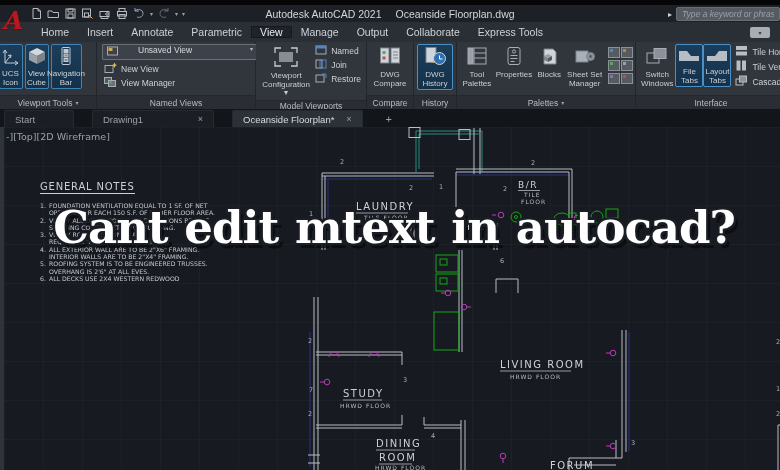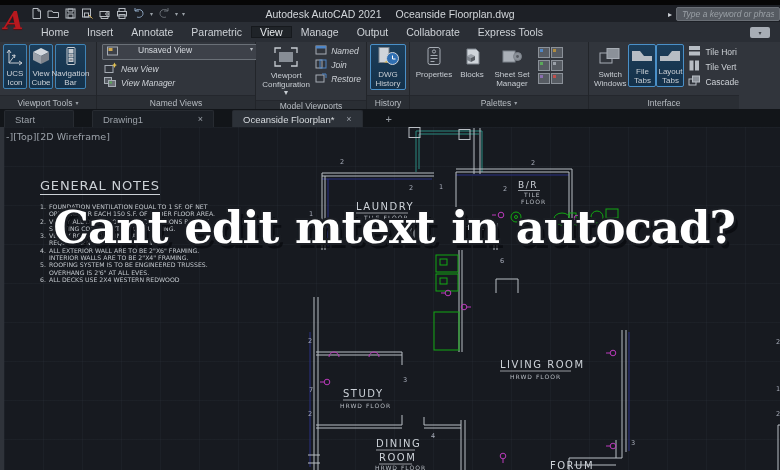--- a/index.html
+++ b/index.html
@@ -42,21 +42,21 @@
   .panel-content{flex:1 1 auto;display:flex;align-items:flex-start;padding:2px 3px 0 3px;box-sizing:border-box;}
   .panel-label{height:13px;background:#2a2e34;border-top:1px solid #24272d;color:#b8bdc3;font-size:8.5px;
     display:flex;align-items:center;justify-content:center;gap:3px;}
   .panel-label .caret{font-size:6px;color:#9aa0a7;}
 
   .bigbtn{display:flex;flex-direction:column;align-items:center;justify-content:flex-start;
     width:40px;padding:1px 1px;border:1px solid transparent;border-radius:2px;color:#c8cdd3;
     font-size:8px;line-height:1.1;text-align:center;cursor:default;}
   .bigbtn svg{margin-bottom:1px;}
   .bigbtn.hl{background:linear-gradient(#1c3d59,#14314a);border-color:#4a90c8;}
-  .smallrow{display:flex;align-items:center;gap:4px;font-size:8.5px;color:#ced2d7;height:14px;padding:0 2px;font-style:italic;}
+  .smallrow{display:flex;align-items:center;gap:4px;font-size:8.5px;color:#ced2d7;height:14px;padding:0 2px;}
   .vstack{display:flex;flex-direction:column;justify-content:flex-start;}
 
   .vt-btn{width:29px;display:flex;flex-direction:column;align-items:center;font-size:8px;line-height:1.1;
     text-align:center;color:#cdd2d8;border:1px solid #3f83b5;border-radius:2px;
     background:linear-gradient(#1c3d59,#14314a);padding:1px 0;margin-right:2px;}
   .vt-btn svg{margin-bottom:1px;}
 
   .nv-dropdown{display:flex;align-items:flex-start;gap:20px;width:146px;height:14px;background:#3d4149;
     border:1px solid #6a7077;border-radius:1px;font-size:8.5px;color:#d5d9de;padding:0 4px;margin-bottom:2px;}
   .nv-dropdown .caret{margin-left:auto;font-size:6px;color:#b8bdc3;}
@@ -85,21 +85,21 @@
       linear-gradient(90deg, rgba(120,140,175,0.05) 1px, transparent 1px);
     background-size:39px 39px;text-decoration:underline;}
   .vp-label{position:absolute;left:2px;top:4px;font-size:9.5px;color:#9ca2aa;font-family:"DejaVu Sans",sans-serif;}
   .fp{position:absolute;left:0;top:0;}
   .fp text{font-family:"DejaVu Sans",sans-serif;fill:#cdd2d8;}
   .fp .rl{letter-spacing:1.5px;font-size:10px;}
   .fp .rs{letter-spacing:1px;font-size:6px;fill:#b9bec4;}
   .fp .ann{font-size:6.5px;fill:#a9aebb;letter-spacing:0;}
 
   .notes{position:absolute;left:36px;top:48px;width:280px;color:#c3c8cd;font-family:"DejaVu Sans",sans-serif;}
-  .notes-title{display:inline-block;font-size:13px;letter-spacing:0.8px;color:#ccd1d6;
+  .notes-title{display:inline-block;font-size:10px;letter-spacing:0.8px;color:#ccd1d6;
     border-bottom:1px solid #ccd1d6;padding-bottom:1px;margin-bottom:8px;}
   .note-item{display:flex;font-size:6.2px;line-height:7.3px;}
   .note-num{width:9px;flex:0 0 auto;}
   .note-text{white-space:pre-line;}
 
   .overlay-text{position:absolute;left:-45px;right:-45px;top:74px;text-align:center;
     font-family:"DejaVu Serif",serif;font-weight:bold;font-size:45px;letter-spacing:-1px;word-spacing:2px;
     color:#ffffff;z-index:20;
     text-shadow:2px 0 0 #1b1e24,-2px 0 0 #1b1e24,0 2px 0 #1b1e24,0 -2px 0 #1b1e24,
       2px 2px 0 #1b1e24,-2px 2px 0 #1b1e24,2px -2px 0 #1b1e24,-2px -2px 0 #1b1e24,
@@ -190,21 +190,21 @@
     <div class="tabrow-right">
       <div class="ribbon-toggle">
         <span>▾</span>
       </div>
     </div>
   </div>
 
   <div class="ribbon">
 
     <div class="panel" style="width:96px">
-      <div class="panel-content" style="">
+      <div class="panel-content" style="justify-content:center;">
         <div class="vt-btn">
           <span><svg width="22" height="20" viewBox="0 0 22 20" fill="none" stroke="#c6cbd1">
                 <path d="M5,17 V4 M5,17 H18 M5,4 l-2,3 M5,4 l2,3 M18,17 l-3,-2 M18,17 l-3,2 M5,17 l6,-8 M11,9 l-3,0.5 M11,9 l-0.5,3"></path>
               </svg></span>
           <span>UCS Icon</span>
         </div>
         <div class="vt-btn">
           <span><svg width="22" height="20" viewBox="0 0 22 20">
                 <polygon points="11,2 19,6 11,10 3,6" fill="#d3d8dd"></polygon>
                 <polygon points="3,6 11,10 11,18 3,14" fill="#9aa0a8"></polygon>
@@ -291,40 +291,65 @@
                 </svg></span>
             <span>Restore</span>
           </div>
         </div>
       </div>
       <div class="panel-label">
         <span>Model Viewports</span>
       </div>
     </div>
 
+    <div class="panel" style="width:46px">
+      <div class="panel-content" style="justify-content:center;">
+        <div class="bigbtn">
+          <span><svg width="24" height="21" viewBox="0 0 24 21">
+                <rect x="2.5" y="2" width="8.5" height="15" fill="#cfd4da" stroke="#7d838b"></rect>
+                <rect x="13" y="2" width="8.5" height="15" fill="#cfd4da" stroke="#7d838b"></rect>
+                <rect x="4.5" y="5" width="3" height="3" fill="#5aa85a"></rect>
+                <rect x="4.5" y="10.5" width="3" height="3" fill="#c0504d"></rect>
+                <path d="M15,6 h5 M15,9 h5 M15,12 h5" stroke="#7d838b"></path>
+              </svg></span>
+          <span>DWG Compare</span>
+        </div>
+      </div>
+      <div class="panel-label">
+        <span>Compare</span>
+      </div>
+    </div>
 
     <div class="panel" style="width:42px">
       <div class="panel-content" style="justify-content:center;">
         <div class="bigbtn hl">
           <span><svg width="24" height="21" viewBox="0 0 24 21">
                 <rect x="3" y="1.5" width="10" height="15" fill="#cfd4da" stroke="#7d838b"></rect>
                 <polygon points="8,16.5 13,13.5 13,16.5" fill="#d8b84a"></polygon>
                 <circle cx="16.5" cy="12.5" r="6" fill="#2f6fb2" stroke="#cfd4da"></circle>
                 <path d="M16.5,9.5 v3.5 h3" stroke="#ffffff" fill="none"></path>
               </svg></span>
           <span>DWG History</span>
         </div>
       </div>
       <div class="panel-label">
         <span>History</span>
       </div>
     </div>
 
     <div class="panel" style="width:178px">
       <div class="panel-content">
+        <div class="bigbtn" style="width:34px">
+          <span><svg width="22" height="21" viewBox="0 0 22 21" fill="none" stroke="#a7adb5">
+                <rect x="2" y="2" width="5" height="16" fill="#9aa0a8"></rect>
+                <rect x="8" y="2" width="12" height="16"></rect>
+                <path d="M8,7 h12 M8,12 h12"></path>
+              </svg></span>
+          <span>Tool Palettes</span>
+        </div>
         <div class="bigbtn" style="width:38px">
           <span><svg width="22" height="21" viewBox="0 0 22 21" fill="none" stroke="#a7adb5">
                 <rect x="5" y="1.5" width="12" height="17" rx="2"></rect>
                 <circle cx="11" cy="5.5" r="1.6"></circle>
                 <path d="M7.5,9.5 h7 M7.5,12.5 h7 M7.5,15.5 h4"></path>
               </svg></span>
           <span>Properties</span>
         </div>
         <div class="bigbtn" style="width:30px">
           <span><svg width="22" height="21" viewBox="0 0 22 21">

